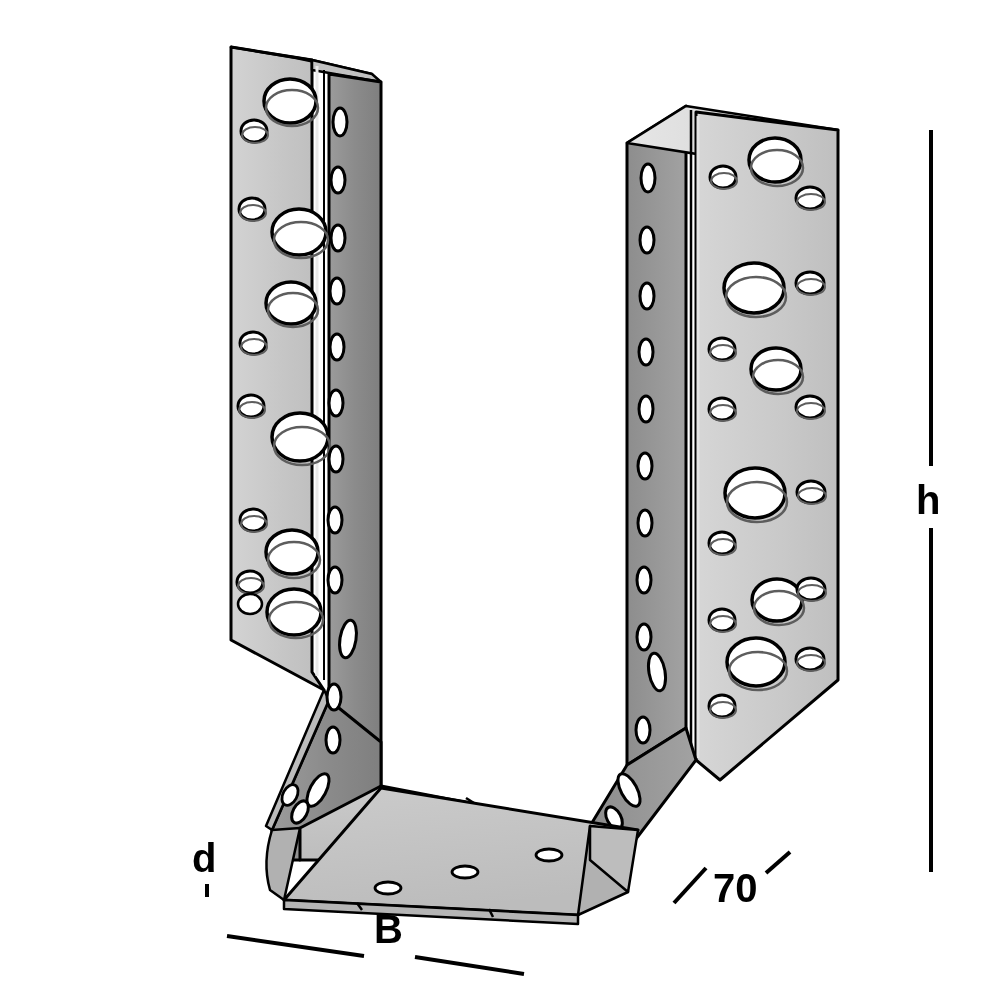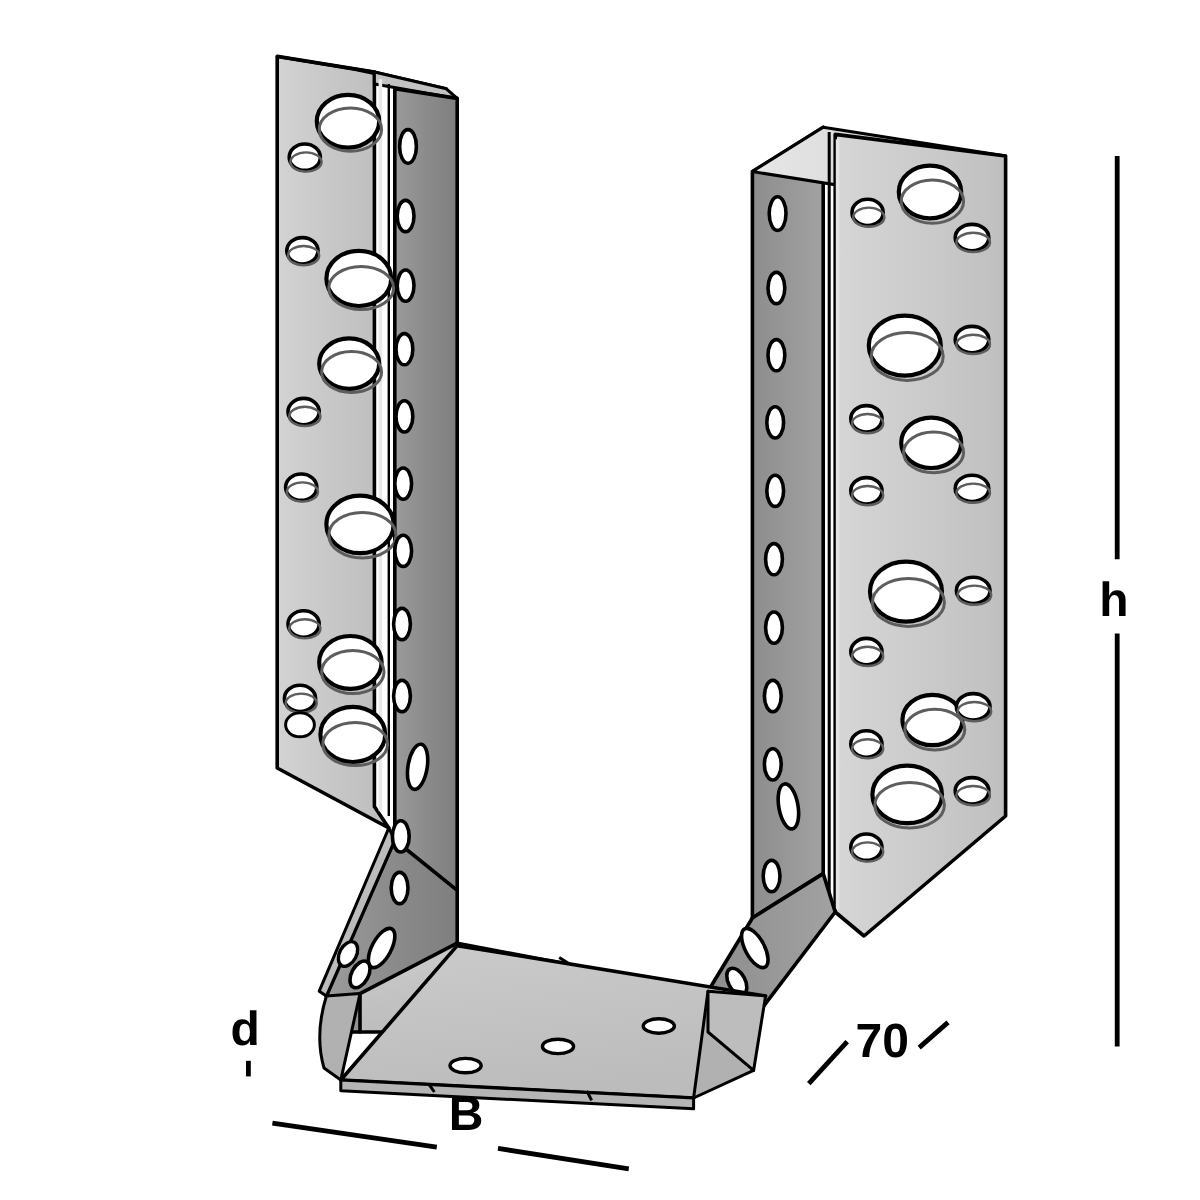--- a/index.html
+++ b/index.html
@@ -6,21 +6,21 @@
   html,body{margin:0;padding:0;background:#ffffff;}
   body{width:1000px;height:1000px;overflow:hidden;
        font-family:"Liberation Sans",sans-serif;}
   #stage{position:relative;width:1000px;height:1000px;background:#fff;}
   #art{position:absolute;left:0;top:0;width:1000px;height:1000px;}
   .dim-label{position:absolute;font-weight:bold;color:#000;
              font-family:"Liberation Sans",sans-serif;line-height:1;}
   #lbl-h{left:916px;top:480px;font-size:40px;}
   #lbl-B{left:374px;top:909px;font-size:40px;}
   #lbl-d{left:192px;top:838px;font-size:40px;}
-  #lbl-70{left:713px;top:848px;font-size:40px;}
+  #lbl-70{left:713px;top:868px;font-size:40px;}
 </style>
 </head>
 <body>
 
 <div id="stage">
 
   <svg id="art" viewBox="0 0 1000 1000">
     <defs>
       <linearGradient id="gFaceL" x1="0" y1="0" x2="1" y2="0">
         <stop offset="0" stop-color="#d3d3d3"></stop>

